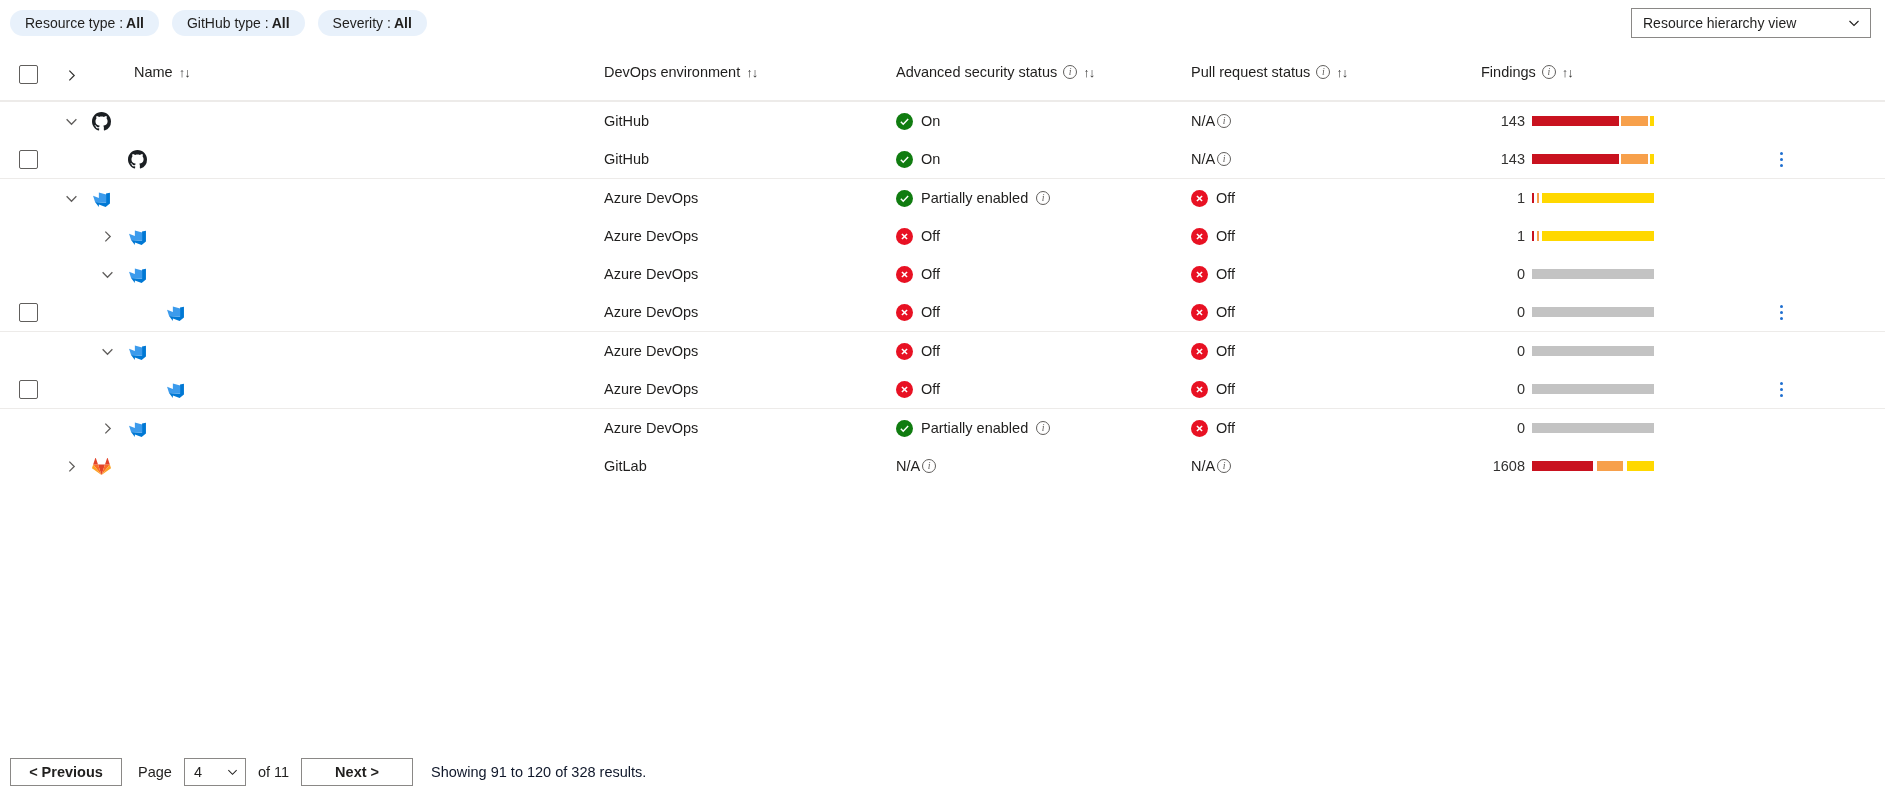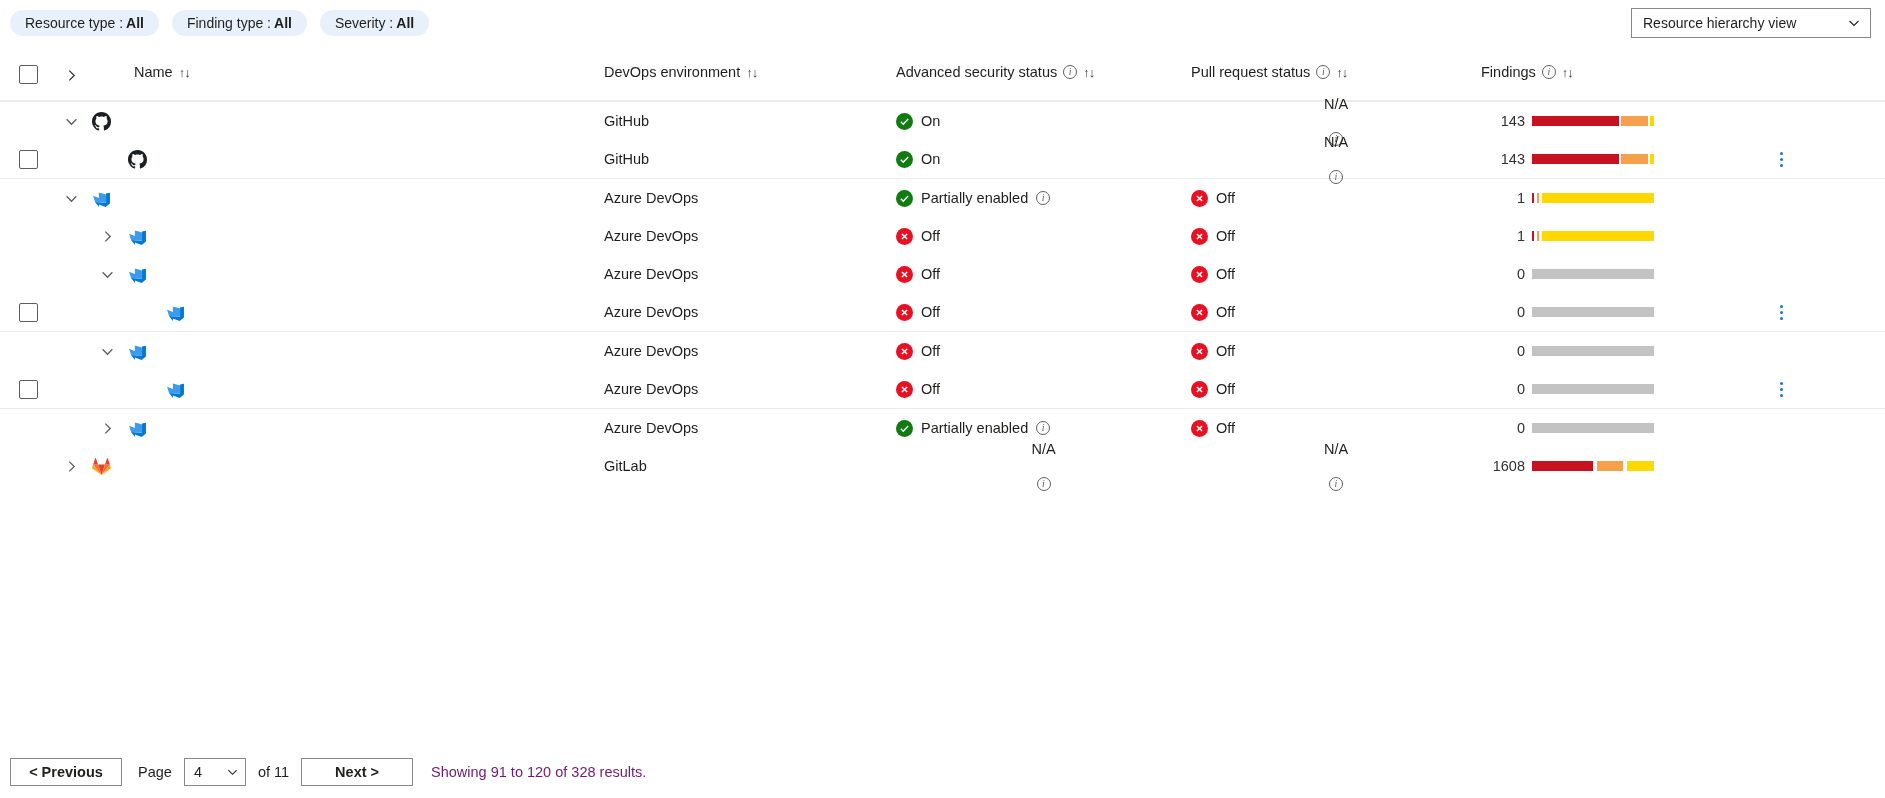--- a/index.html
+++ b/index.html
@@ -162,21 +162,21 @@
   }
   .badge {
     width: 17px; height: 17px; border-radius: 50%;
     display: flex; align-items: center; justify-content: center;
     flex: 0 0 auto;
   }
   .badge.ok { background: #107c10; }
   .badge.err { background: #e81123; }
   .badge svg { width: 11px; height: 11px; }
 
-  .na { display:flex; align-items:center; gap:20px; font-size:14.5px; color:#201f1e;flex-direction:column; }
+  .na { display:flex; align-items:center; gap:2px; font-size:14.5px; color:#201f1e; }
 
   
   .findings { display: flex; align-items: center; width: 100%; }
   .fcount {
     width: 44px; text-align: right;
     font-size: 14.5px; color: #323130;
     margin-right: 7px;
     flex: 0 0 44px;
   }
   .fbar { display: flex; align-items: center; height: 10px; width: 122px; }
@@ -222,36 +222,36 @@
   .page-sel {
     position: relative;
     height: 28px; width: 62px;
     border: 1px solid #8a8886; background: #fff;
     display:flex; align-items:center;
     padding-left: 9px;
     font-size: 14.5px; color:#201f1e;
     cursor: pointer;
   }
   .page-sel .chev { position:absolute; right:7px; top:50%; transform:translateY(-50%); width:11px;height:11px;}
-  .showing { margin-left: 6px; color:#701a75; }
+  .showing { margin-left: 6px; color:#0f172a; }
 </style>
 </head>
 <body>
 
 <div class="toolbar">
 
 
 
   <div class="pill">
     <span class="lbl">Resource type :</span>
     <b>All</b>
   </div>
 
   <div class="pill">
-    <span class="lbl">Finding type :</span>
+    <span class="lbl">GitHub type :</span>
     <b>All</b>
   </div>
 
   <div class="pill">
     <span class="lbl">Severity :</span>
     <b>All</b>
   </div>
 
   <div class="spacer"></div>
 

